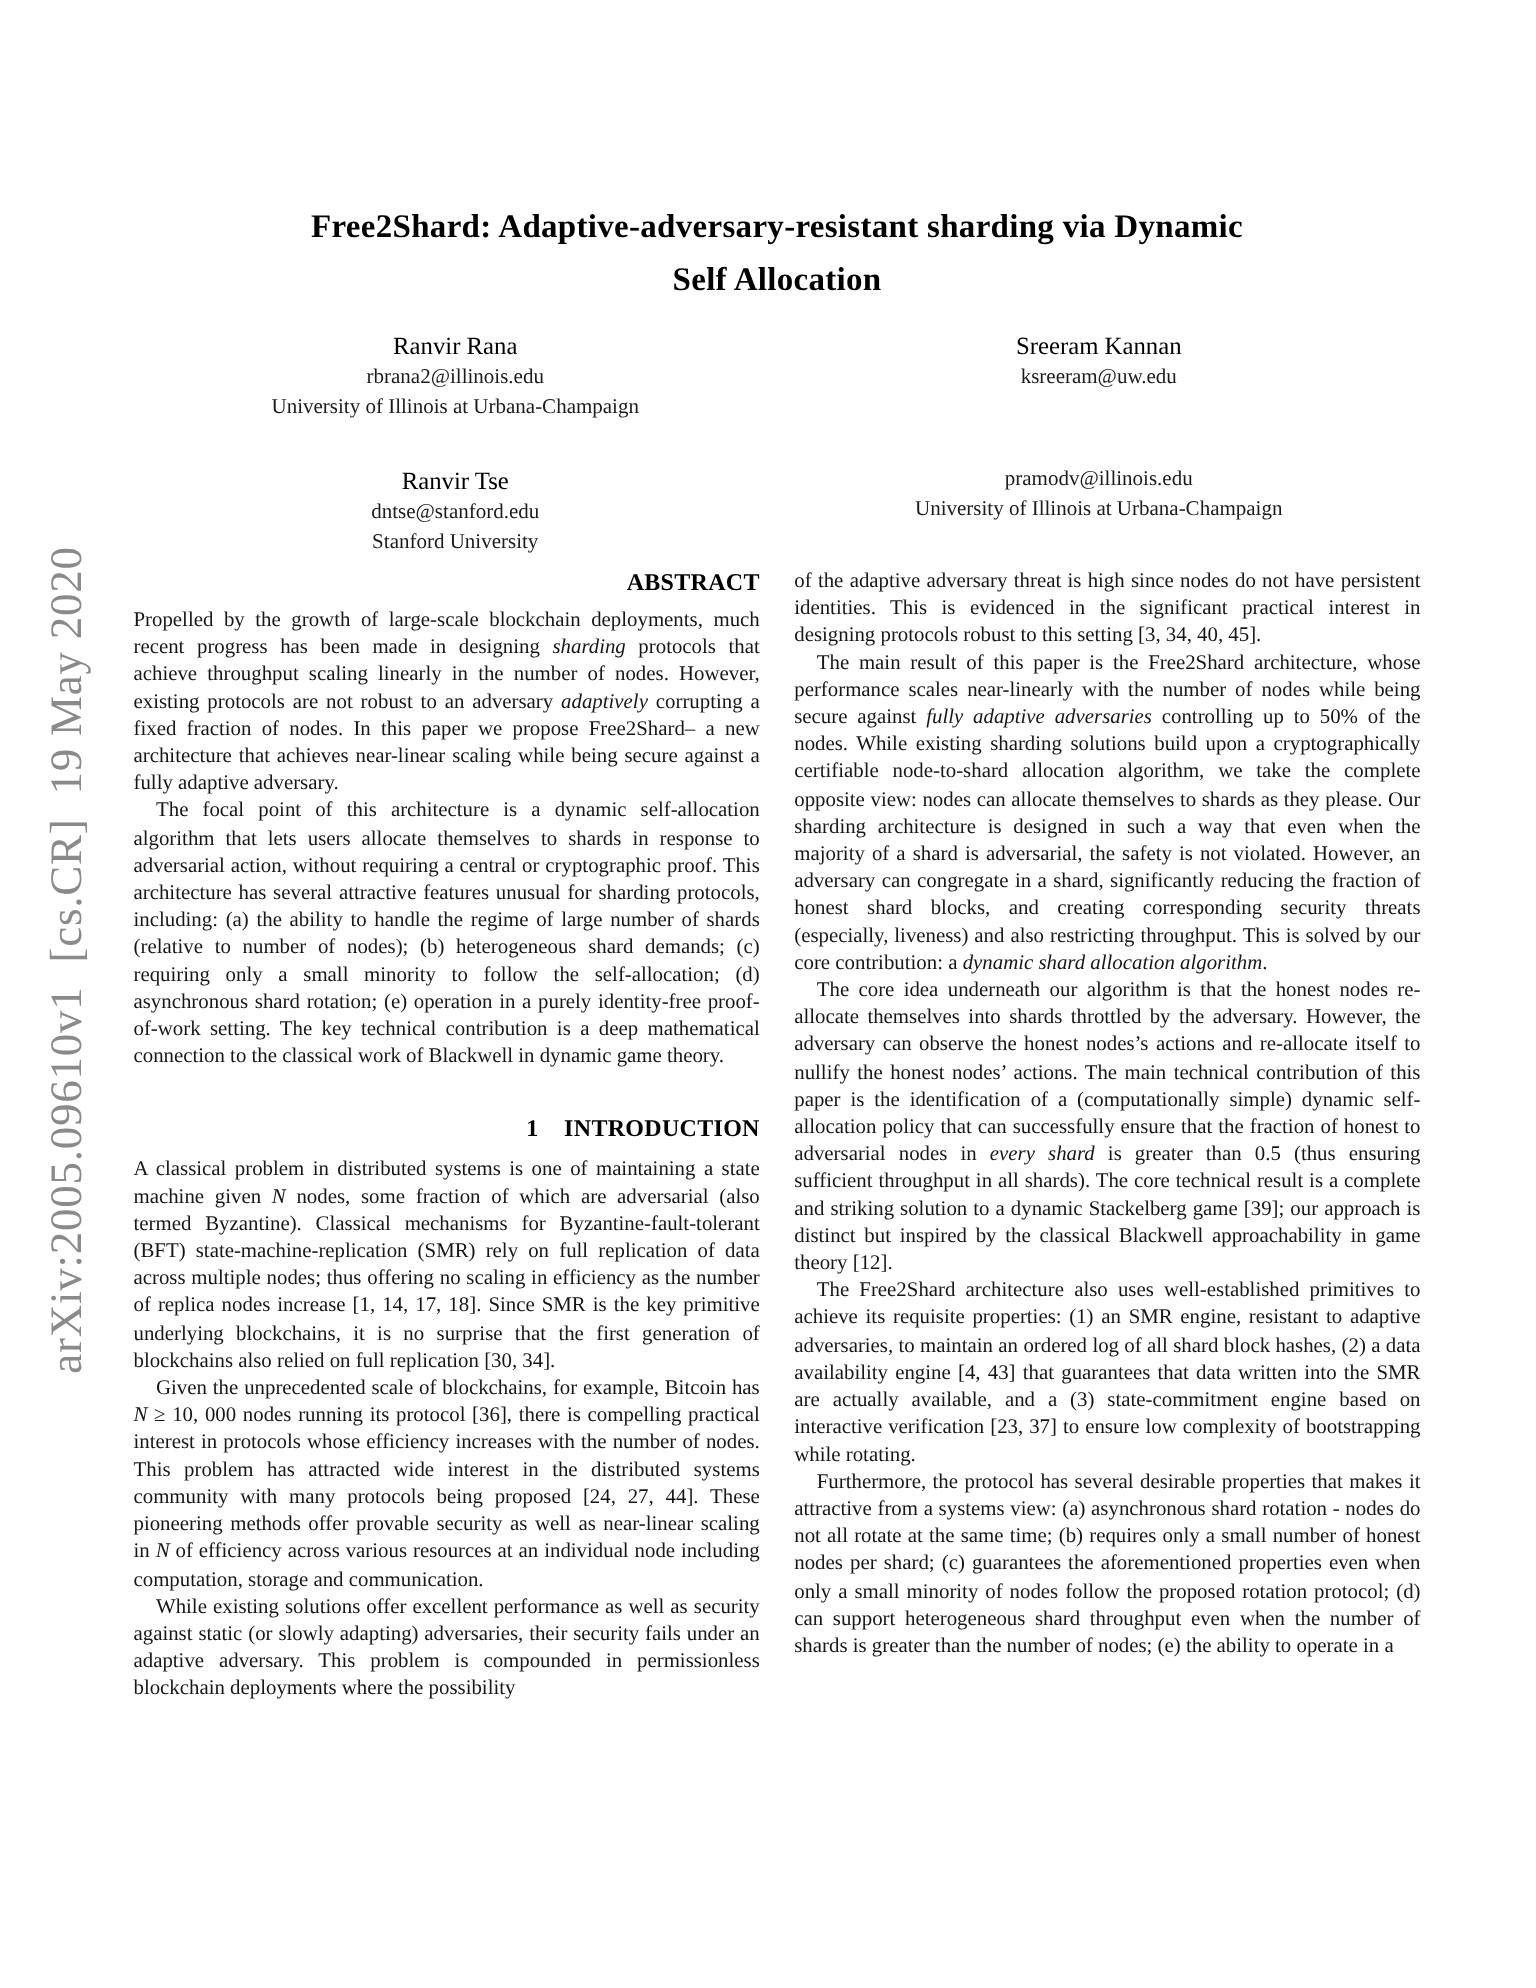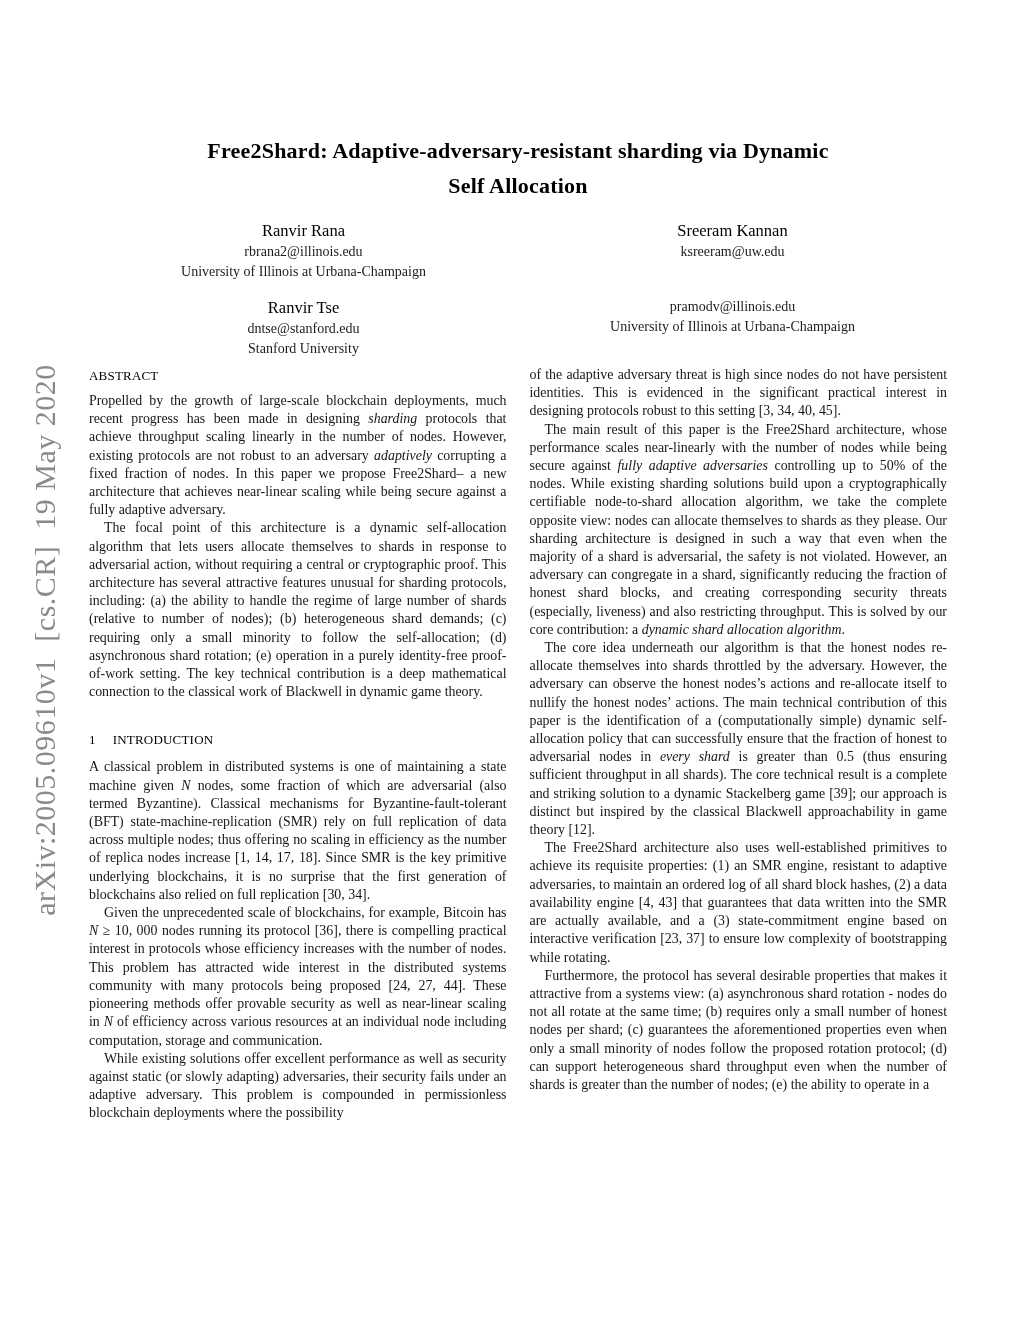--- a/index.html
+++ b/index.html
@@ -35,45 +35,45 @@
     font-weight: bold;
     line-height: 35px;
     color: #000000;
     letter-spacing: 0.2px;
   }
   .title-line { display: block; }
   .authors {
     margin-top: 17px;
     display: grid;
     grid-template-columns: 1fr 1fr;
-    row-gap: 15px;
+    row-gap: 28px;
     text-align: center;
   }
   .author-name { font-size: 16.5px; line-height: 22px; color: #000; }
   .author-email, .author-affiliation { font-size: 14px; line-height: 20px; }
   .columns {
     margin-top: 7px;
     display: flex;
     gap: 23px;
     align-items: flex-start;
   }
   .column {
     width: 418px;
     font-size: 13.9px;
     line-height: 18.2px;
     text-align: justify;
     hyphens: auto;
     color: #161616;
   }
   .col-heading {
-    font-size: 13px;
-    font-weight: normal;
+    font-size: 16px;
+    font-weight: bold;
     line-height: 19px;
     color: #000;
-    text-align: left;
+    text-align: right;
     margin: 0 0 7px 0;
     letter-spacing: 0.2px;
   }
   .col-heading.numbered { margin-top: 29px; margin-bottom: 9px; }
   .sec-num { display: inline-block; margin-right: 17px; }
   .para { margin: 0; }
   .para.indent { text-indent: 15px; }
   .para em { font-style: italic; }
 </style>
 </head>

